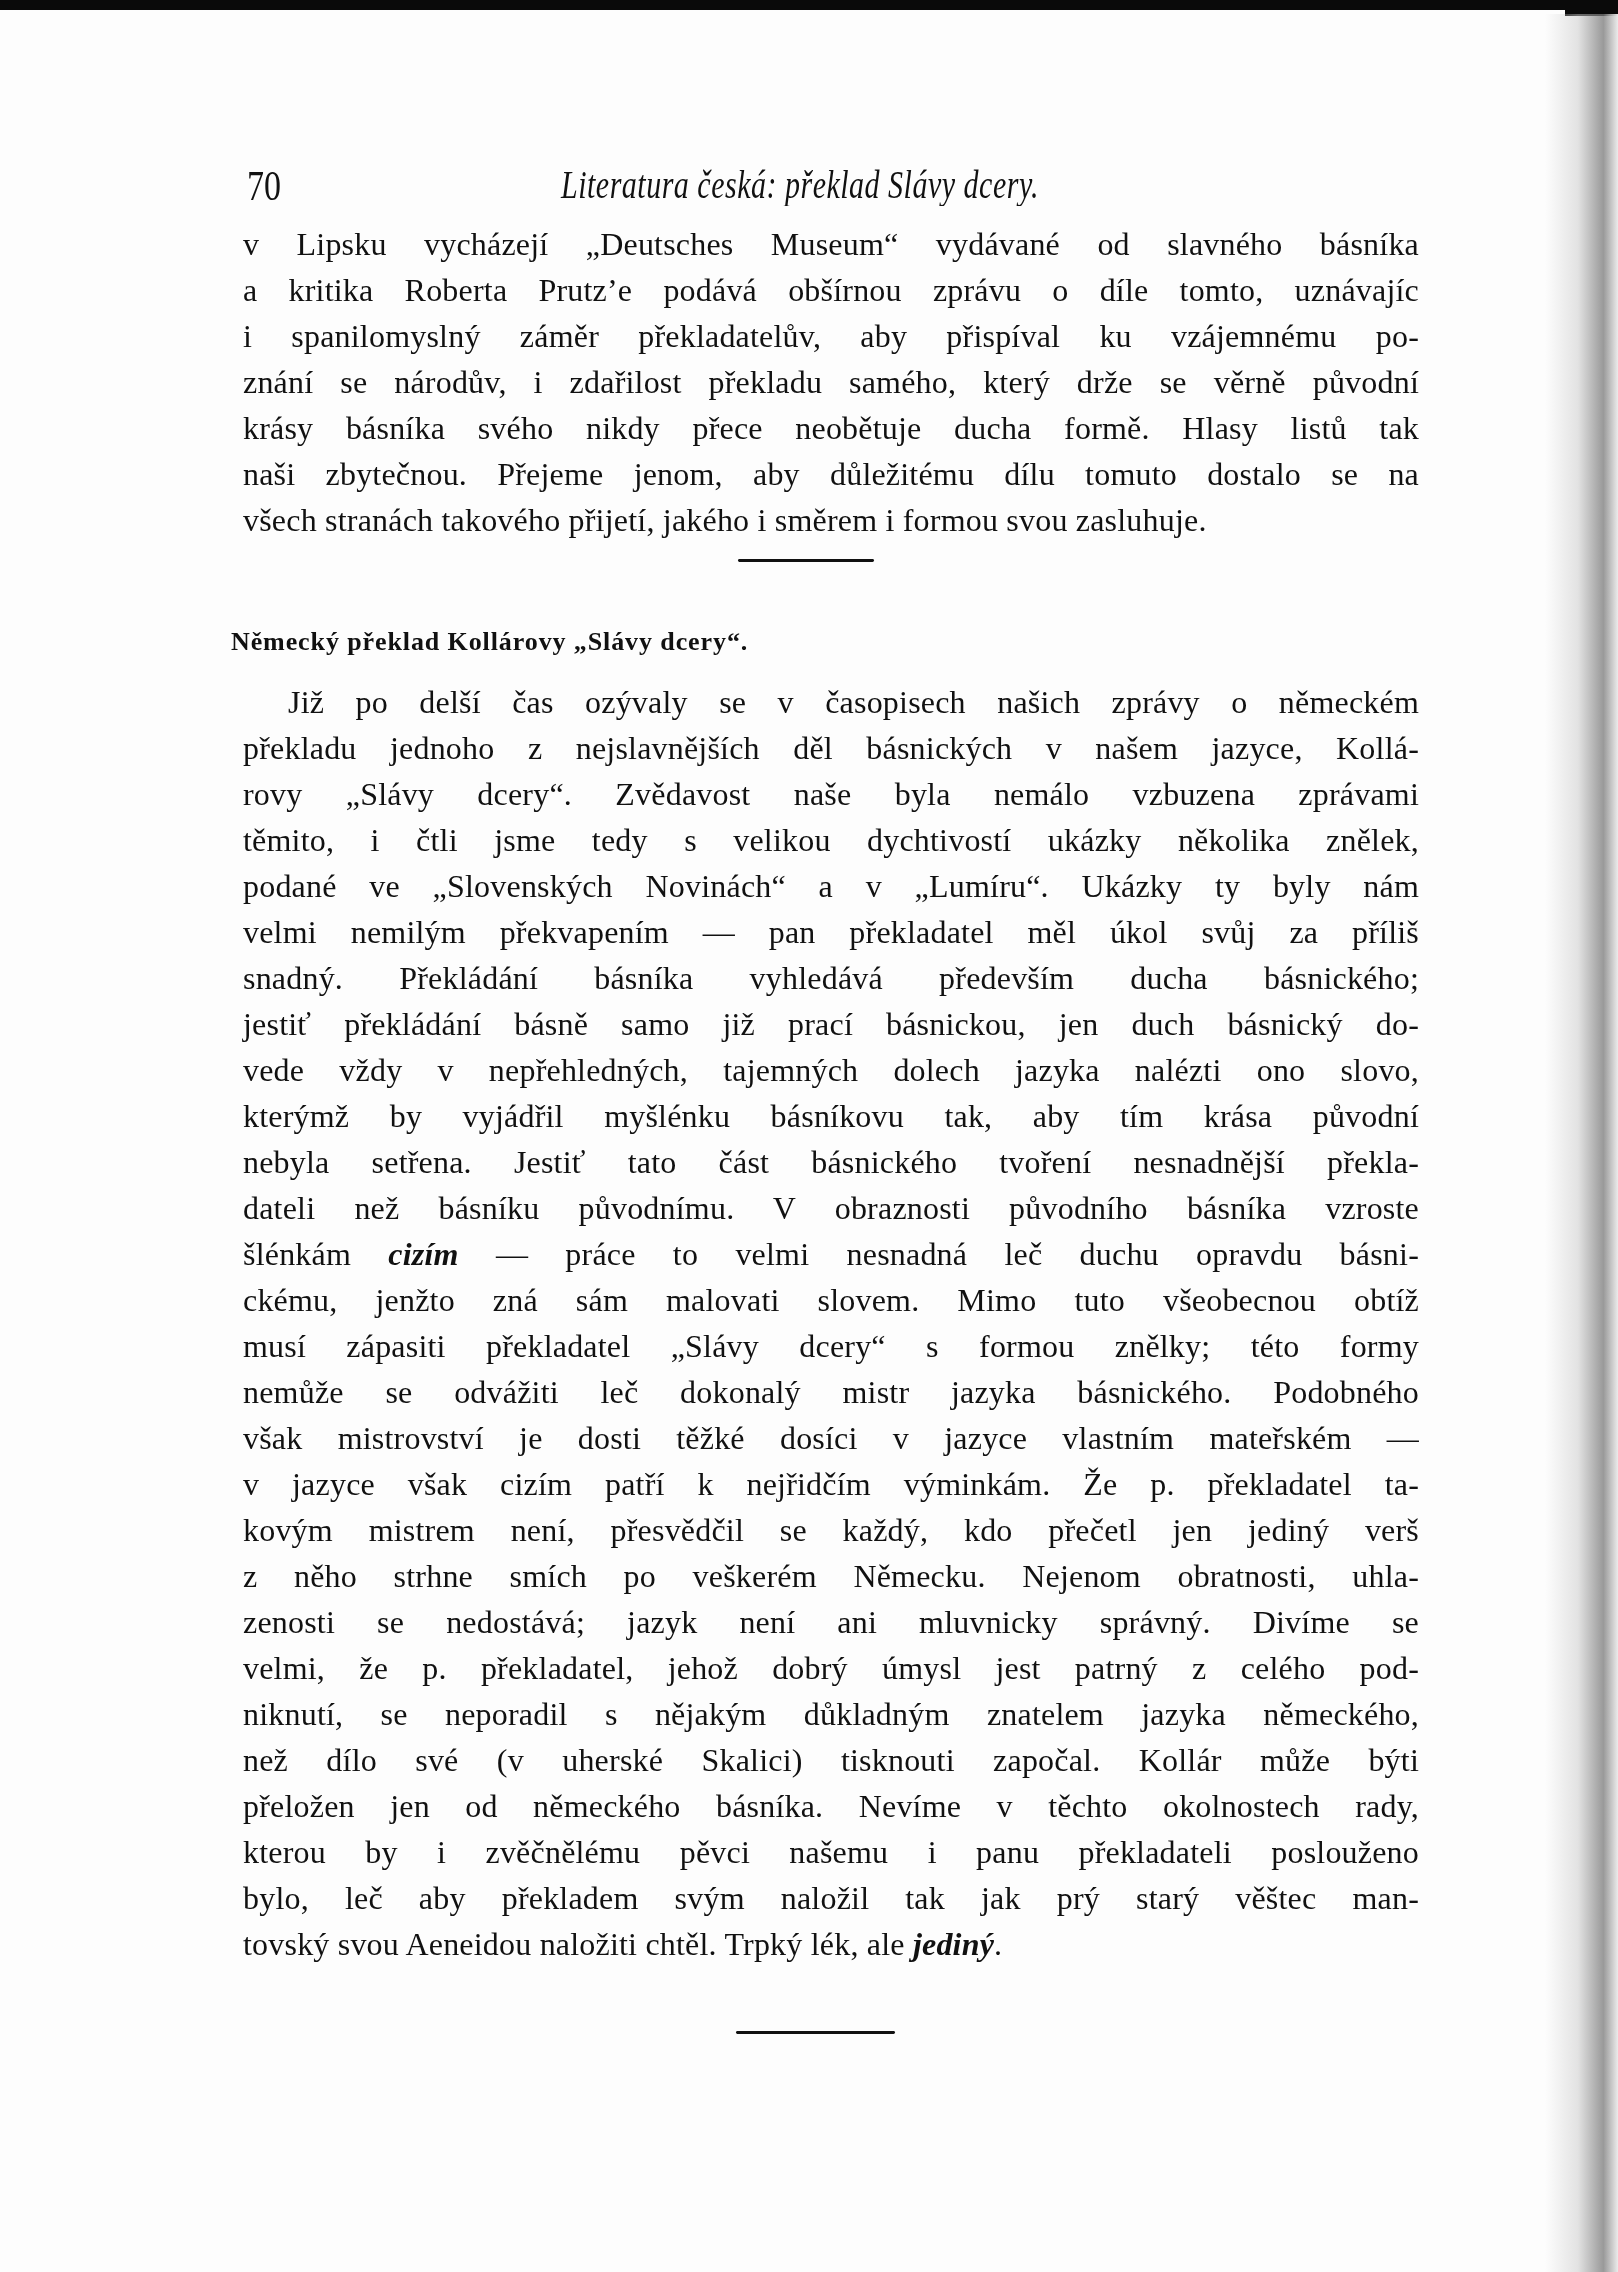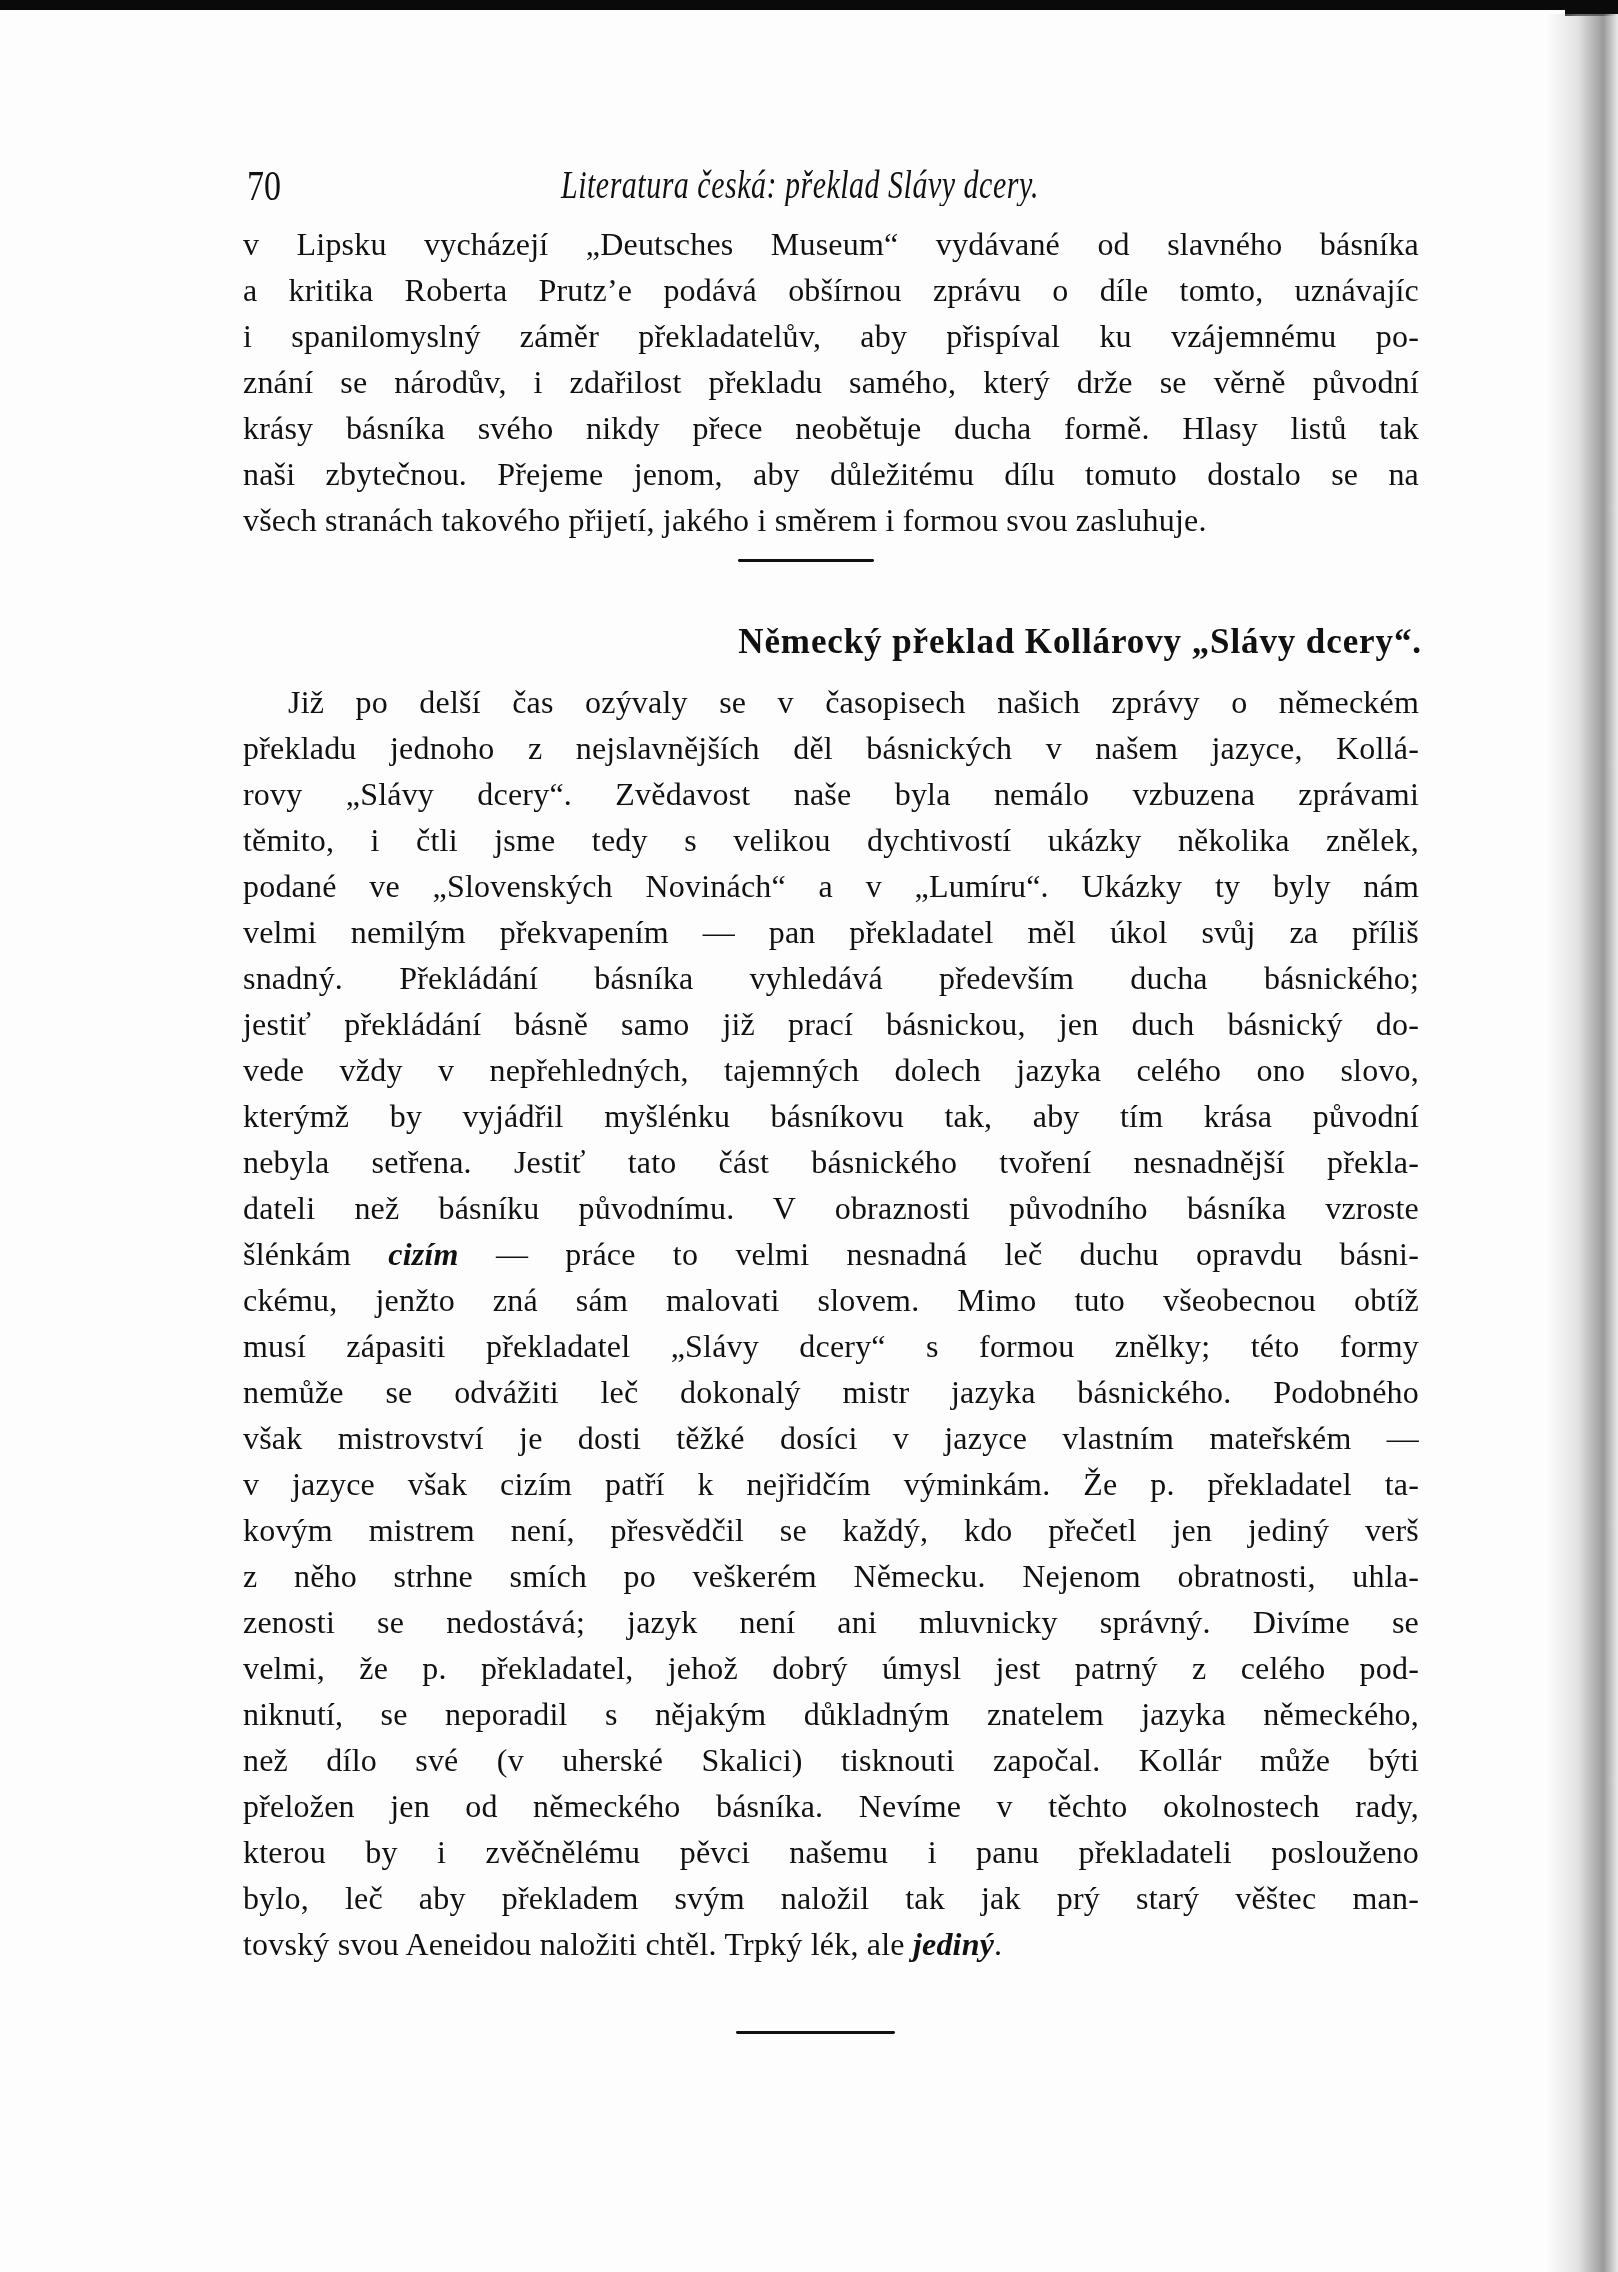--- a/index.html
+++ b/index.html
@@ -93,22 +93,22 @@
       width: 136px;
       margin-left: 507px;
       margin-top: 16.4px;
     }
     .rule.end {
       width: 159px;
       margin-left: 505px;
       margin-top: 64px;
     }
     .section-heading {
-      text-align: right;
-      font-size: 35px;
+      text-align: left;
+      font-size: 26px;
       font-weight: bold;
       margin: 55px 0 9px 0;
       line-height: 50px;
       letter-spacing: 0.9px;
       padding-right: 9px;
     }
     em.it {
       font-style: italic;
       font-weight: bold;
     }
@@ -142,21 +142,21 @@
 
   <div class="para" id="section-body">
       <span class="line indent">Již po delší čas ozývaly se v časopisech našich zprávy o německém</span>
       <span class="line">překladu jednoho z nejslavnějších děl básnických v našem jazyce, Kollá-</span>
       <span class="line">rovy „Slávy dcery“. Zvědavost naše byla nemálo vzbuzena zprávami</span>
       <span class="line">těmito, i čtli jsme tedy s velikou dychtivostí ukázky několika znělek,</span>
       <span class="line">podané ve „Slovenských Novinách“ a v „Lumíru“. Ukázky ty byly nám</span>
       <span class="line">velmi nemilým překvapením — pan překladatel měl úkol svůj za příliš</span>
       <span class="line">snadný. Překládání básníka vyhledává především ducha básnického;</span>
       <span class="line">jestiť překládání básně samo již prací básnickou, jen duch básnický do-</span>
-      <span class="line">vede vždy v nepřehledných, tajemných dolech jazyka celého ono slovo,</span>
+      <span class="line">vede vždy v nepřehledných, tajemných dolech jazyka nalézti ono slovo,</span>
       <span class="line">kterýmž by vyjádřil myšlénku básníkovu tak, aby tím krása původní</span>
       <span class="line">nebyla setřena. Jestiť tato část básnického tvoření nesnadnější překla-</span>
       <span class="line">dateli než básníku původnímu. V obraznosti původního básníka vzroste</span>
       <span class="line">šlénkám <em class="it">cizím</em> — práce to velmi nesnadná leč duchu opravdu básni-</span>
       <span class="line">ckému, jenžto zná sám malovati slovem. Mimo tuto všeobecnou obtíž</span>
       <span class="line">musí zápasiti překladatel „Slávy dcery“ s formou znělky; této formy</span>
       <span class="line">nemůže se odvážiti leč dokonalý mistr jazyka básnického. Podobného</span>
       <span class="line">však mistrovství je dosti těžké dosíci v jazyce vlastním mateřském —</span>
       <span class="line">v jazyce však cizím patří k nejřidčím výminkám. Že p. překladatel ta-</span>
       <span class="line">kovým mistrem není, přesvědčil se každý, kdo přečetl jen jediný verš</span>

